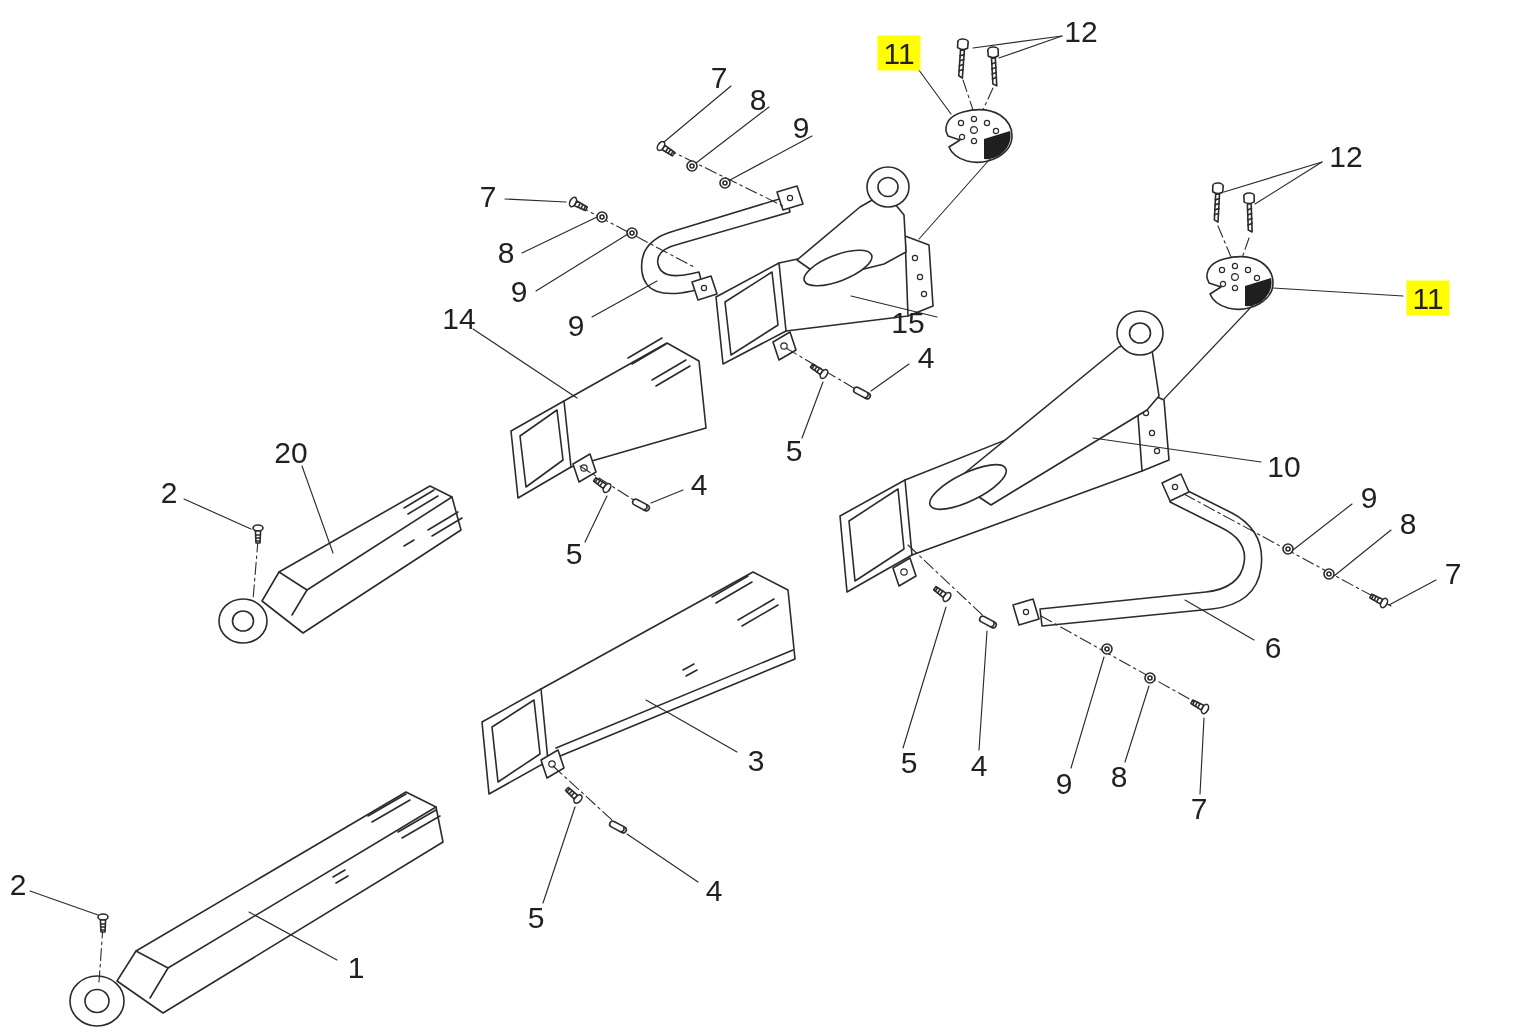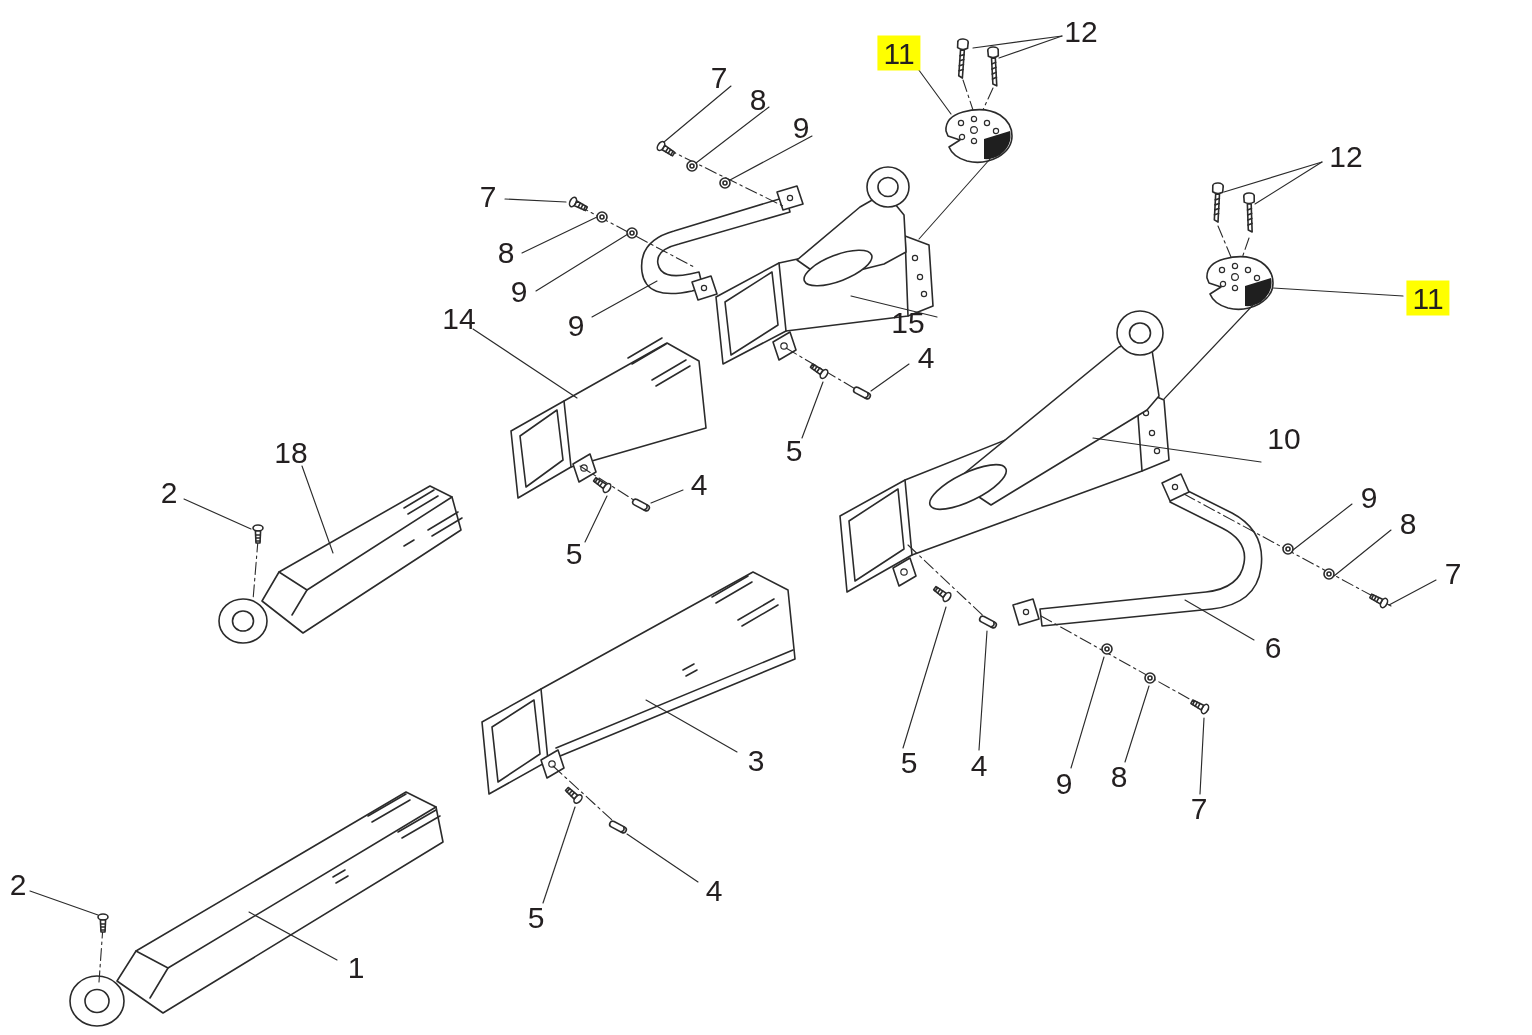--- a/index.html
+++ b/index.html
@@ -276,25 +276,25 @@
   <div class="callout" style="left:488px;top:196px">7</div>
   <div class="callout" style="left:506px;top:252px">8</div>
   <div class="callout" style="left:519px;top:291px">9</div>
   <div class="callout" style="left:459px;top:318px">14</div>
   <div class="callout" style="left:576px;top:325px">9</div>
   <div class="callout" style="left:908px;top:322px">15</div>
   <div class="callout" style="left:1346px;top:156px">12</div>
   <div class="callout hl" style="left:1428px;top:298px">11</div>
   <div class="callout" style="left:926px;top:357px">4</div>
   <div class="callout" style="left:794px;top:450px">5</div>
-  <div class="callout" style="left:291px;top:452px">18</div>
+  <div class="callout" style="left:291px;top:452px">20</div>
   <div class="callout" style="left:169px;top:492px">2</div>
   <div class="callout" style="left:699px;top:484px">4</div>
   <div class="callout" style="left:574px;top:553px">5</div>
-  <div class="callout" style="left:1284px;top:438px">10</div>
+  <div class="callout" style="left:1284px;top:466px">10</div>
   <div class="callout" style="left:1369px;top:497px">9</div>
   <div class="callout" style="left:1408px;top:523px">8</div>
   <div class="callout" style="left:1453px;top:573px">7</div>
   <div class="callout" style="left:1273px;top:647px">6</div>
   <div class="callout" style="left:756px;top:760px">3</div>
   <div class="callout" style="left:909px;top:762px">5</div>
   <div class="callout" style="left:979px;top:765px">4</div>
   <div class="callout" style="left:1064px;top:783px">9</div>
   <div class="callout" style="left:1119px;top:776px">8</div>
   <div class="callout" style="left:1199px;top:808px">7</div>

